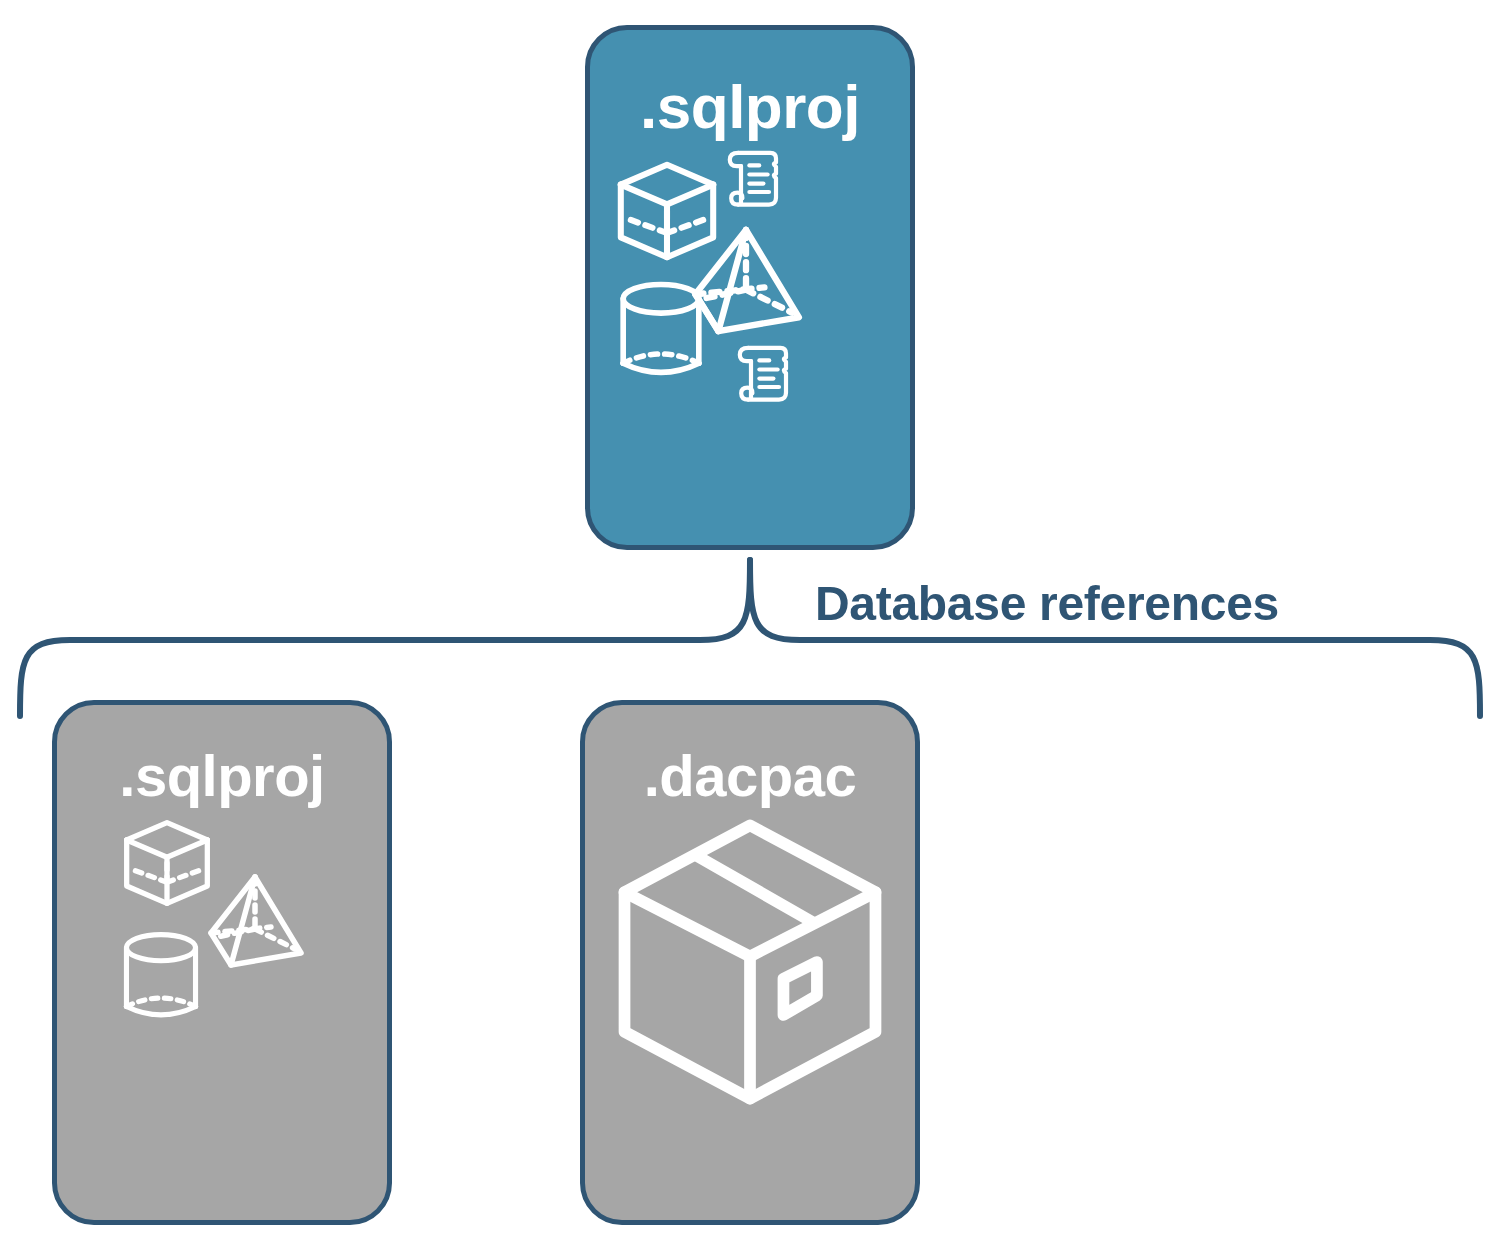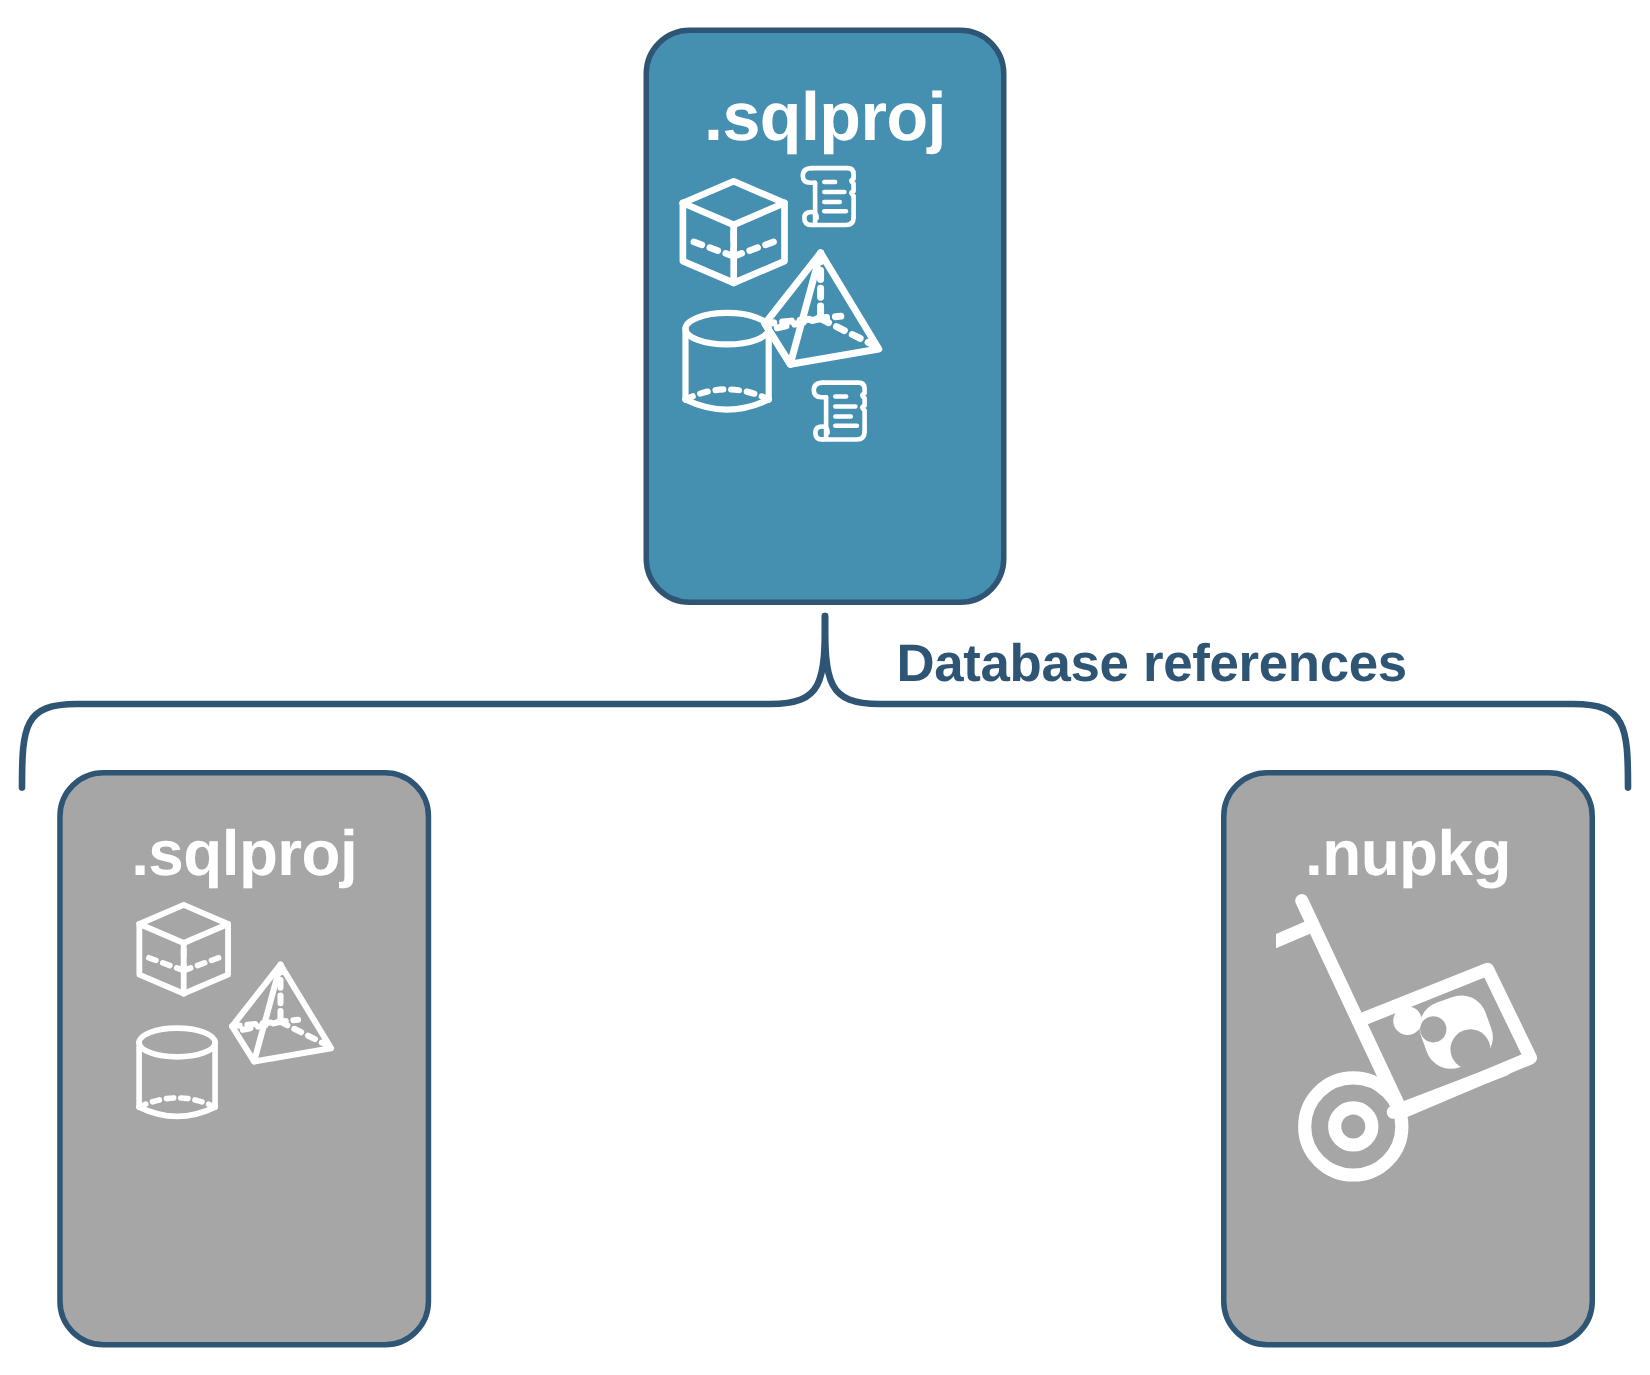--- a/index.html
+++ b/index.html
@@ -186,43 +186,33 @@
       <svg style="left:62px; top:124px;" width="84" height="98" viewBox="0 0 90 105" fill="none" stroke="#ffffff" stroke-width="5.5" stroke-linecap="round" stroke-linejoin="round">
         <ellipse cx="45" cy="20" rx="37" ry="14"></ellipse>
         <path d="M8 20 L8 83"></path>
         <path d="M82 20 L82 83"></path>
         <path d="M8 83 Q45 101 82 83"></path>
         <path d="M8 83 Q45 65 82 83" stroke-dasharray="7 7"></path>
       </svg>
     </div>
   </div>
 
-
-  <div class="card card-leaf" id="card-nupkg">
-    <div class="card-title">.nupkg</div>
+  <div class="card card-leaf" id="card-dacpac">
+    <div class="card-title">.dacpac</div>
 
     <div class="icon-area">
-      <svg style="left:45px; top:6px;" width="260" height="265" viewBox="0 0 100 102" fill="none" stroke="#ffffff" stroke-width="4.6" stroke-linecap="round" stroke-linejoin="round">
-
-          <path d="M9 3 L39 67"></path>
-
-          <path d="M12 12 L-2 18" stroke-width="4.6"></path>
-
-          <path d="M41 77 L80 62"></path>
-
-          <circle cx="27" cy="82" r="17"></circle>
-          <circle cx="27" cy="82" r="6.5"></circle>
-
-          <path d="M29 45 L74 27 L89 58 L44 77 Z"></path>
-
-          <g stroke="none" fill="#ffffff">
-            <rect x="51" y="37" width="24" height="24" rx="9" transform="rotate(-20 63 49)"></rect>
-            <circle cx="46" cy="45" r="5"></circle>
-          </g>
-          <g stroke="none" fill="#a6a6a6">
-            <circle cx="55" cy="48" r="4.6"></circle>
-            <circle cx="68" cy="55" r="7"></circle>
-          </g>
+      <svg style="left:25px; top:12px;" width="280" height="290" viewBox="0 0 100 104" fill="none" stroke="#ffffff" stroke-width="4.2" stroke-linecap="round" stroke-linejoin="round">
+
+        <path d="M50 3 L95 27 L95 77 L50 101 L5 77 L5 27 Z"></path>
+
+        <path d="M50 50 L50 101"></path>
+
+        <path d="M5 27 L50 50 L95 27"></path>
+
+        <path d="M31 14 L73 38"></path>
+
+        <path d="M62 58 L74 52 L74 64 L62 71 Z"></path>
       </svg>
     </div>
   </div>
 
+
 </div>
 
 </body></html>

